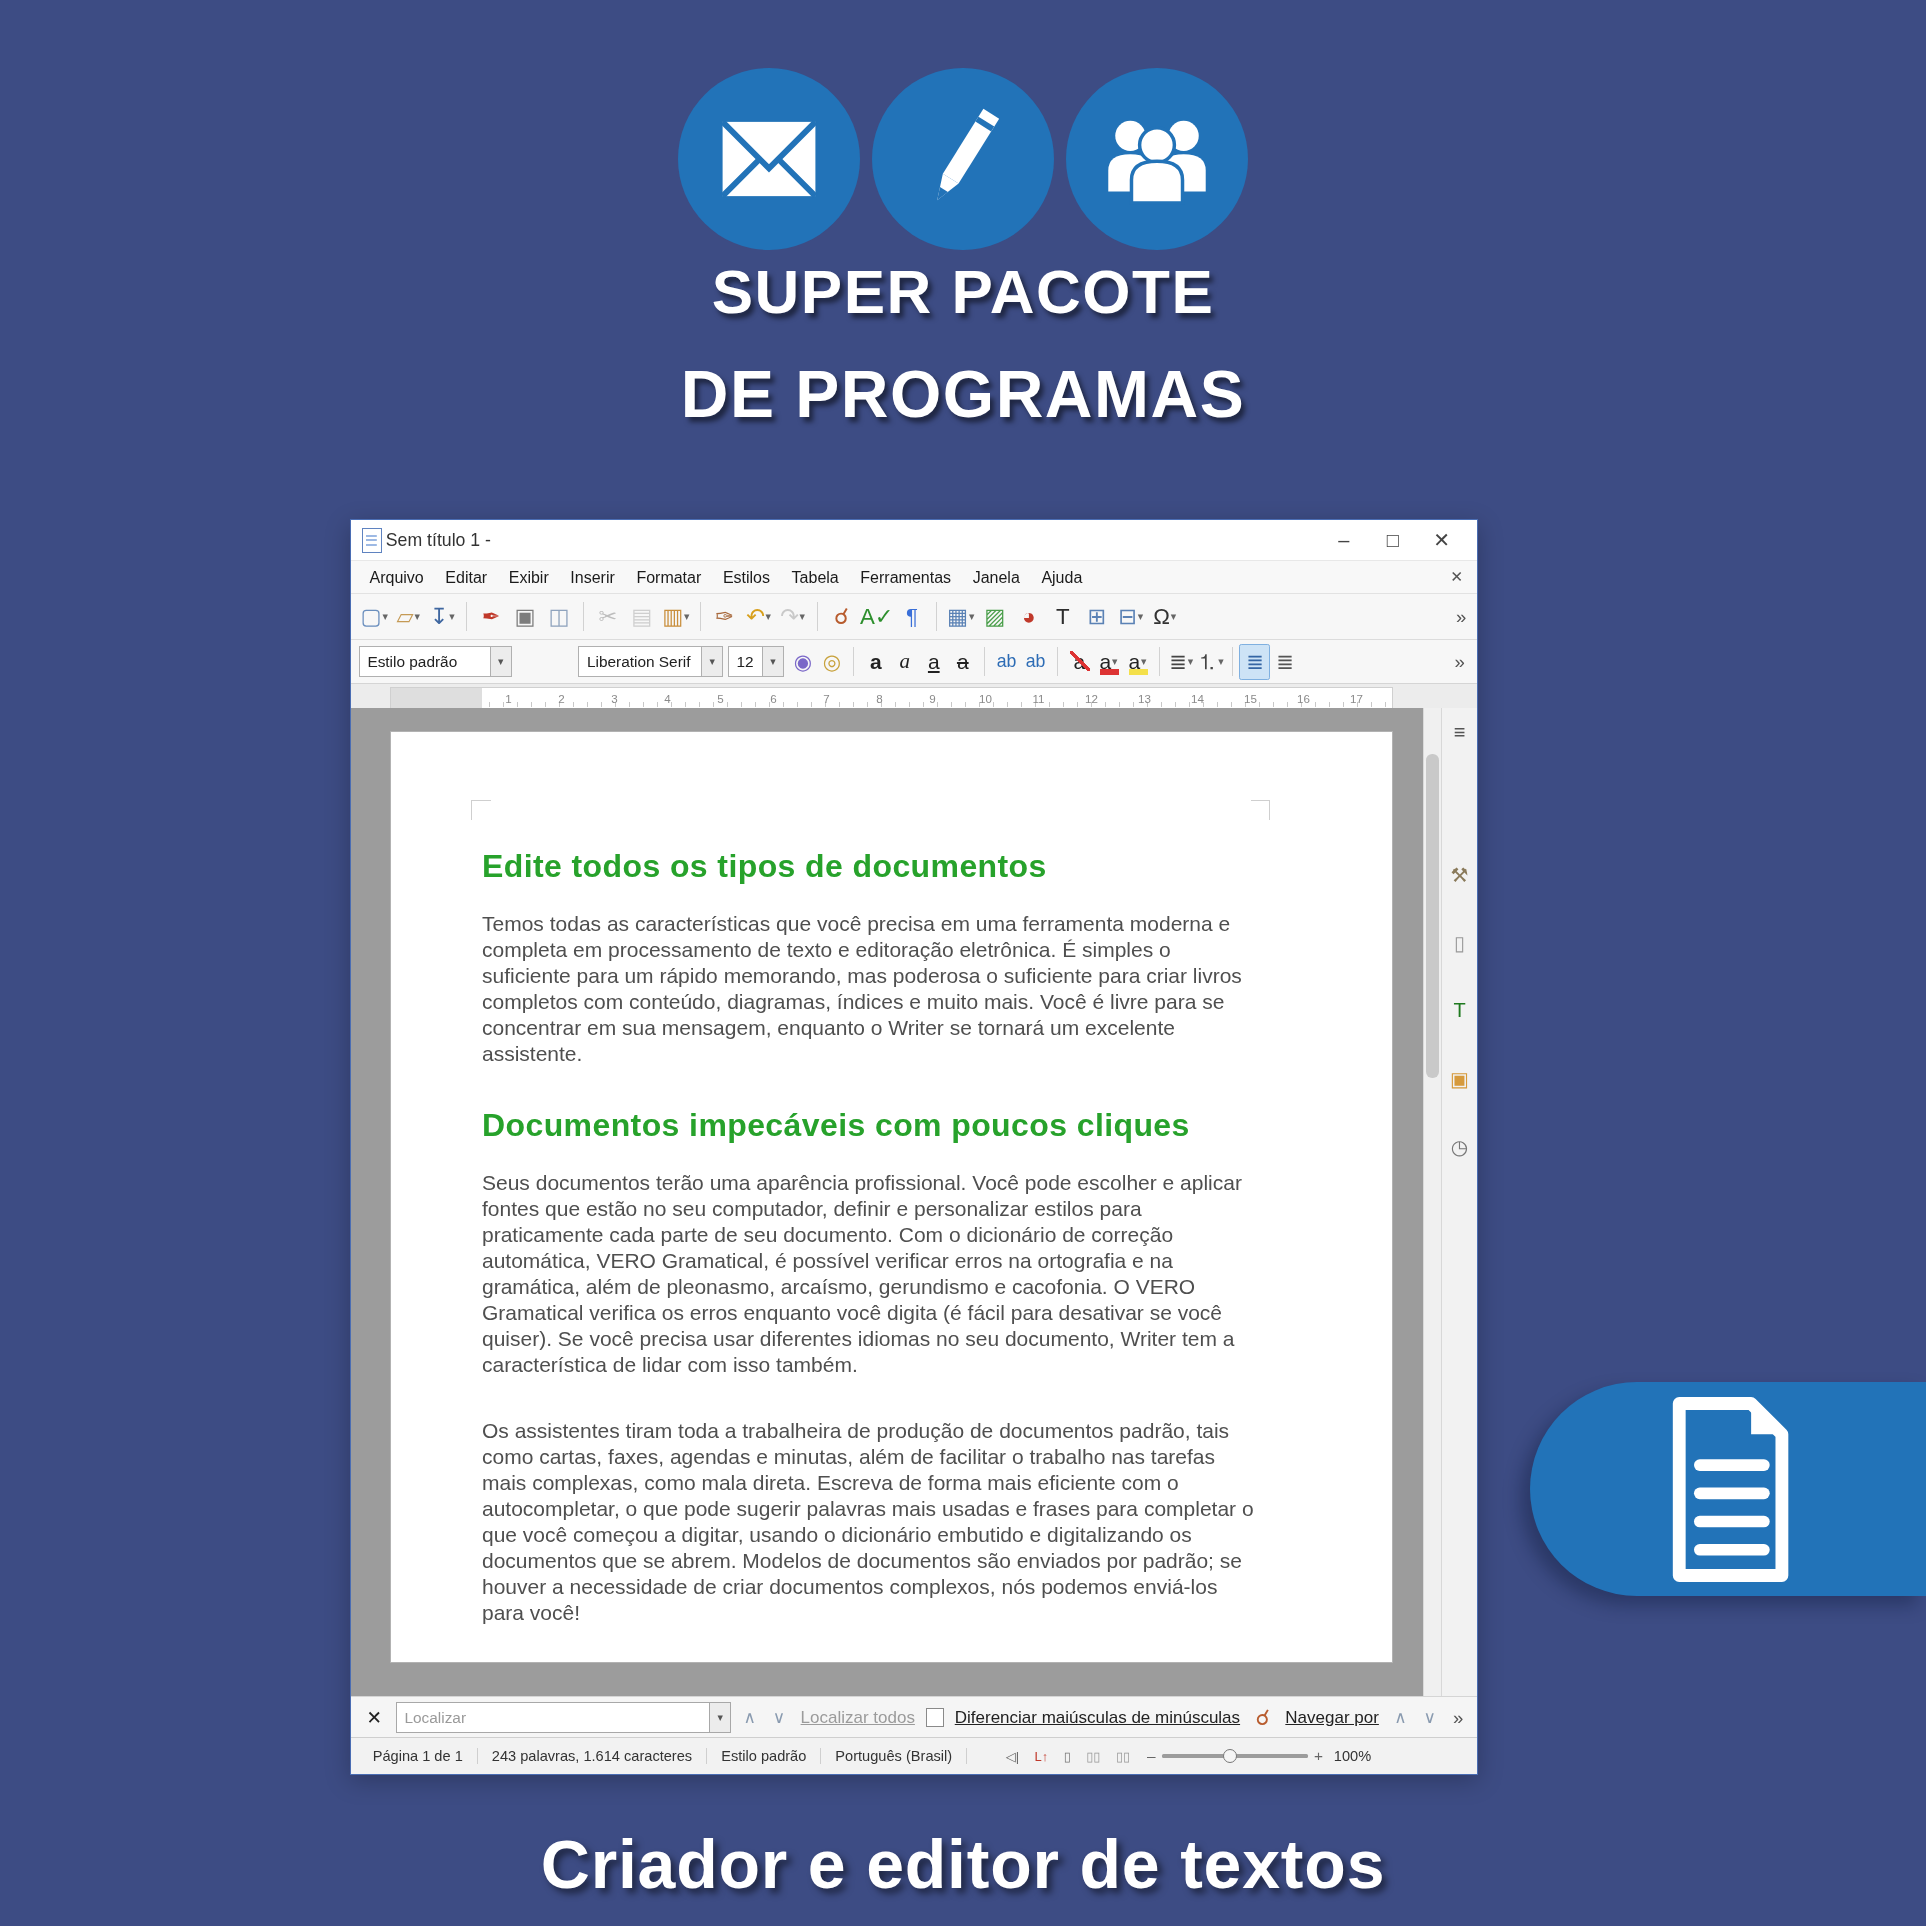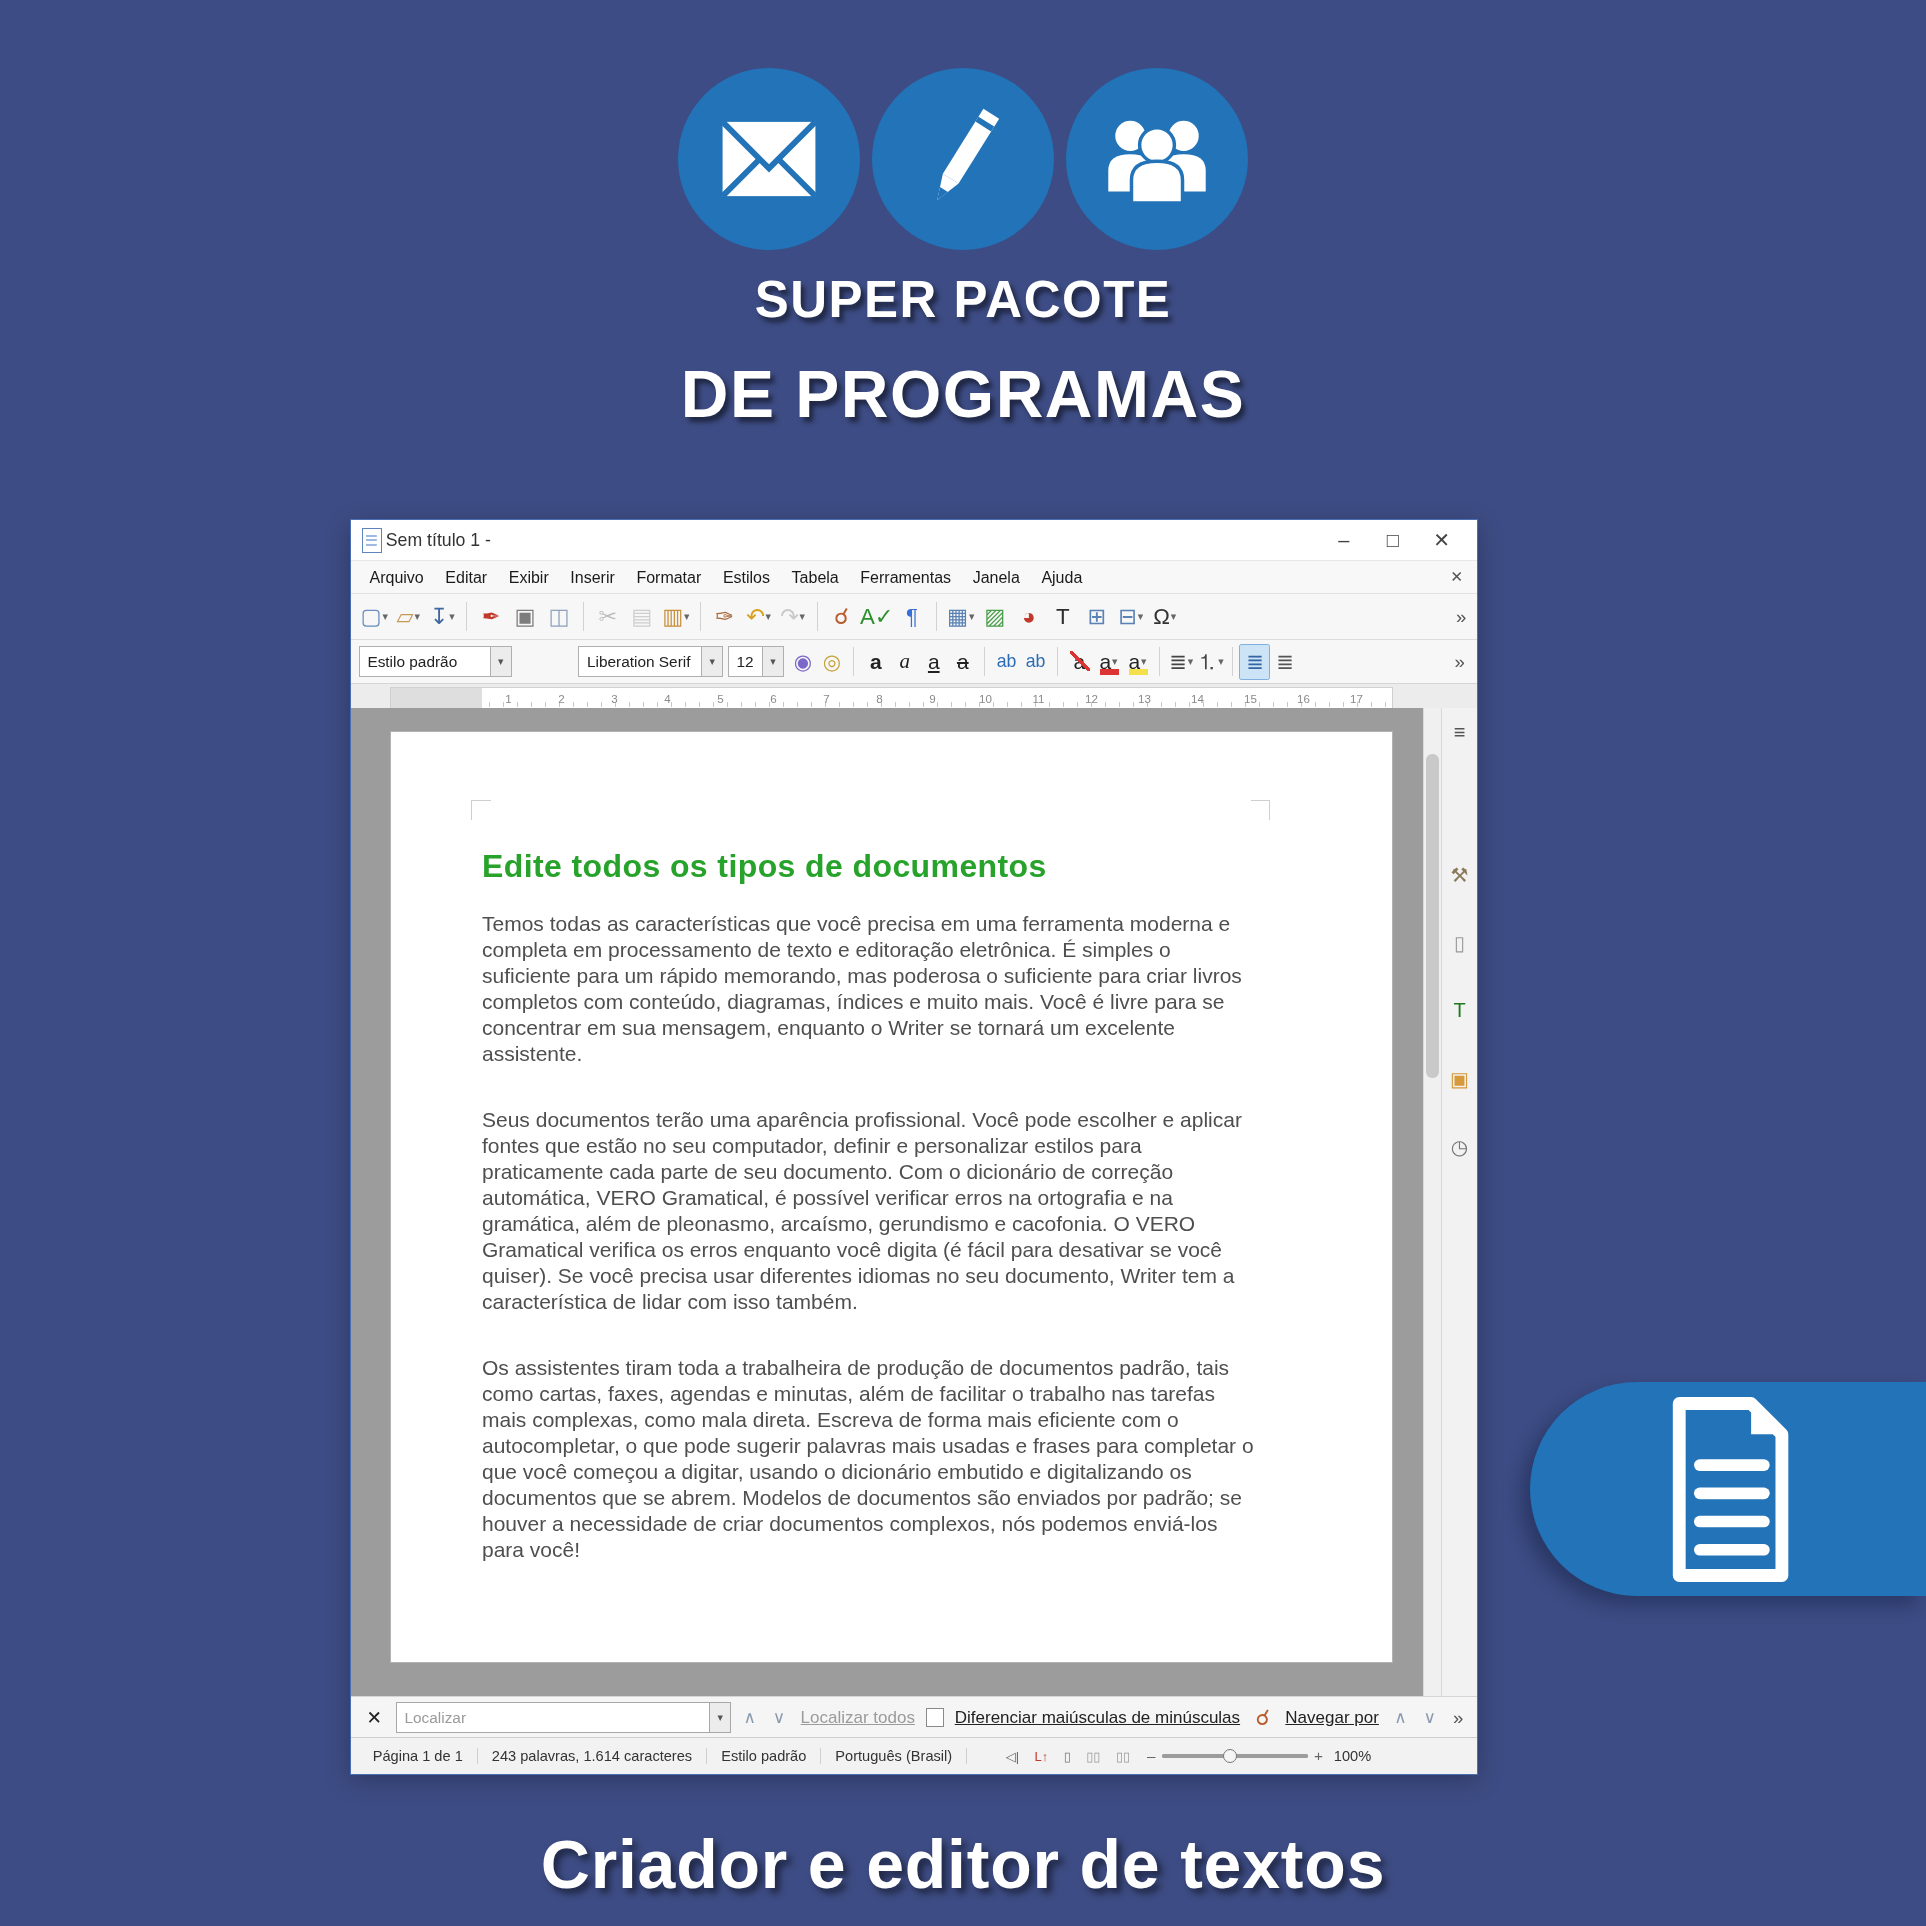--- a/index.html
+++ b/index.html
@@ -5,21 +5,21 @@
   html,body{margin:0;padding:0;}
   body{
     width:1926px;height:1926px;position:relative;overflow:hidden;
     background:#3d4c84;font-family:"Liberation Sans",sans-serif;
   }
   
   .hero-icons{position:absolute;top:68px;left:0;width:100%;display:flex;justify-content:center;gap:12.3px;}
   .hero-circle{width:182px;height:182px;border-radius:50%;background:#2273b8;display:flex;align-items:center;justify-content:center;}
   .hero-title{position:absolute;left:0;width:100%;text-align:center;color:#fff;font-weight:bold;
     text-shadow:3.9px 4.6px 5.4px rgba(0,0,0,0.5);letter-spacing:1.5px;}
-  .t1{top:270px;font-size:51px;}
+  .t1{top:256px;font-size:62px;}
   .t2{top:356px;font-size:66px;}
   
   .win{position:absolute;left:350px;top:519px;width:1128px;height:1256px;background:#fff;
     border:1.5px solid #4a6db3;box-sizing:border-box;box-shadow:0 6.2px 23px rgba(0,0,0,0.25);}
   .titlebar{height:40px;background:#fff;display:flex;align-items:center;padding:0 10.8px;gap:4px;border-bottom:0.8px solid #e8e8e8;}
   .app-ico{width:20px;height:25px;background:#fff;border:1.5px solid #5f83c0;box-sizing:border-box;
     background-image:linear-gradient(#9db9e4 0 0),linear-gradient(#9db9e4 0 0),linear-gradient(#9db9e4 0 0);
     background-size:10.8px 2.3px;background-repeat:no-repeat;background-position:3.1px 6.2px,3.1px 10.8px,3.1px 15.4px;}
   .title-text{font-size:17.7px;color:#333;}
   .win-controls{margin-left:auto;display:flex;}
@@ -484,20 +484,21 @@
     <div class="page">
       <span class="corner cl"></span>
       <span class="corner cr"></span>
       <div>
 
       <section class="sec">
           <h2 class="sec-h"><span class="h-green">Edite todos os tipos de documentos</span></h2>
           <p class="sec-p">Temos todas as características que você precisa em uma ferramenta moderna e completa em processamento de texto e editoração eletrônica. É simples o suficiente para um rápido memorando, mas poderosa o suficiente para criar livros completos com conteúdo, diagramas, índices e muito mais. Você é livre para se concentrar em sua mensagem, enquanto o Writer se tornará um excelente assistente.</p>
         </section>
           <section class="sec">
+          <h2 class="sec-h"><span class="h-green">Documentos impecáveis com poucos cliques</span></h2>
           <p class="sec-p">Seus documentos terão uma aparência profissional. Você pode escolher e aplicar fontes que estão no seu computador, definir e personalizar estilos para praticamente cada parte de seu documento. Com o dicionário de correção automática, VERO Gramatical, é possível verificar erros na ortografia e na gramática, além de pleonasmo, arcaísmo, gerundismo e cacofonia. O VERO Gramatical verifica os erros enquanto você digita (é fácil para desativar se você quiser). Se você precisa usar diferentes idiomas no seu documento, Writer tem a característica de lidar com isso também.</p>
         </section>
           <section class="sec">
           <p class="sec-p">Os assistentes tiram toda a trabalheira de produção de documentos padrão, tais como cartas, faxes, agendas e minutas, além de facilitar o trabalho nas tarefas mais complexas, como mala direta. Escreva de forma mais eficiente com o autocompletar, o que pode sugerir palavras mais usadas e frases para completar o que você começou a digitar, usando o dicionário embutido e digitalizando os documentos que se abrem. Modelos de documentos são enviados por padrão; se houver a necessidade de criar documentos complexos, nós podemos enviá-los para você!</p>
         </section>
         </div>
 
     </div>
 
     <div class="vscroll">

